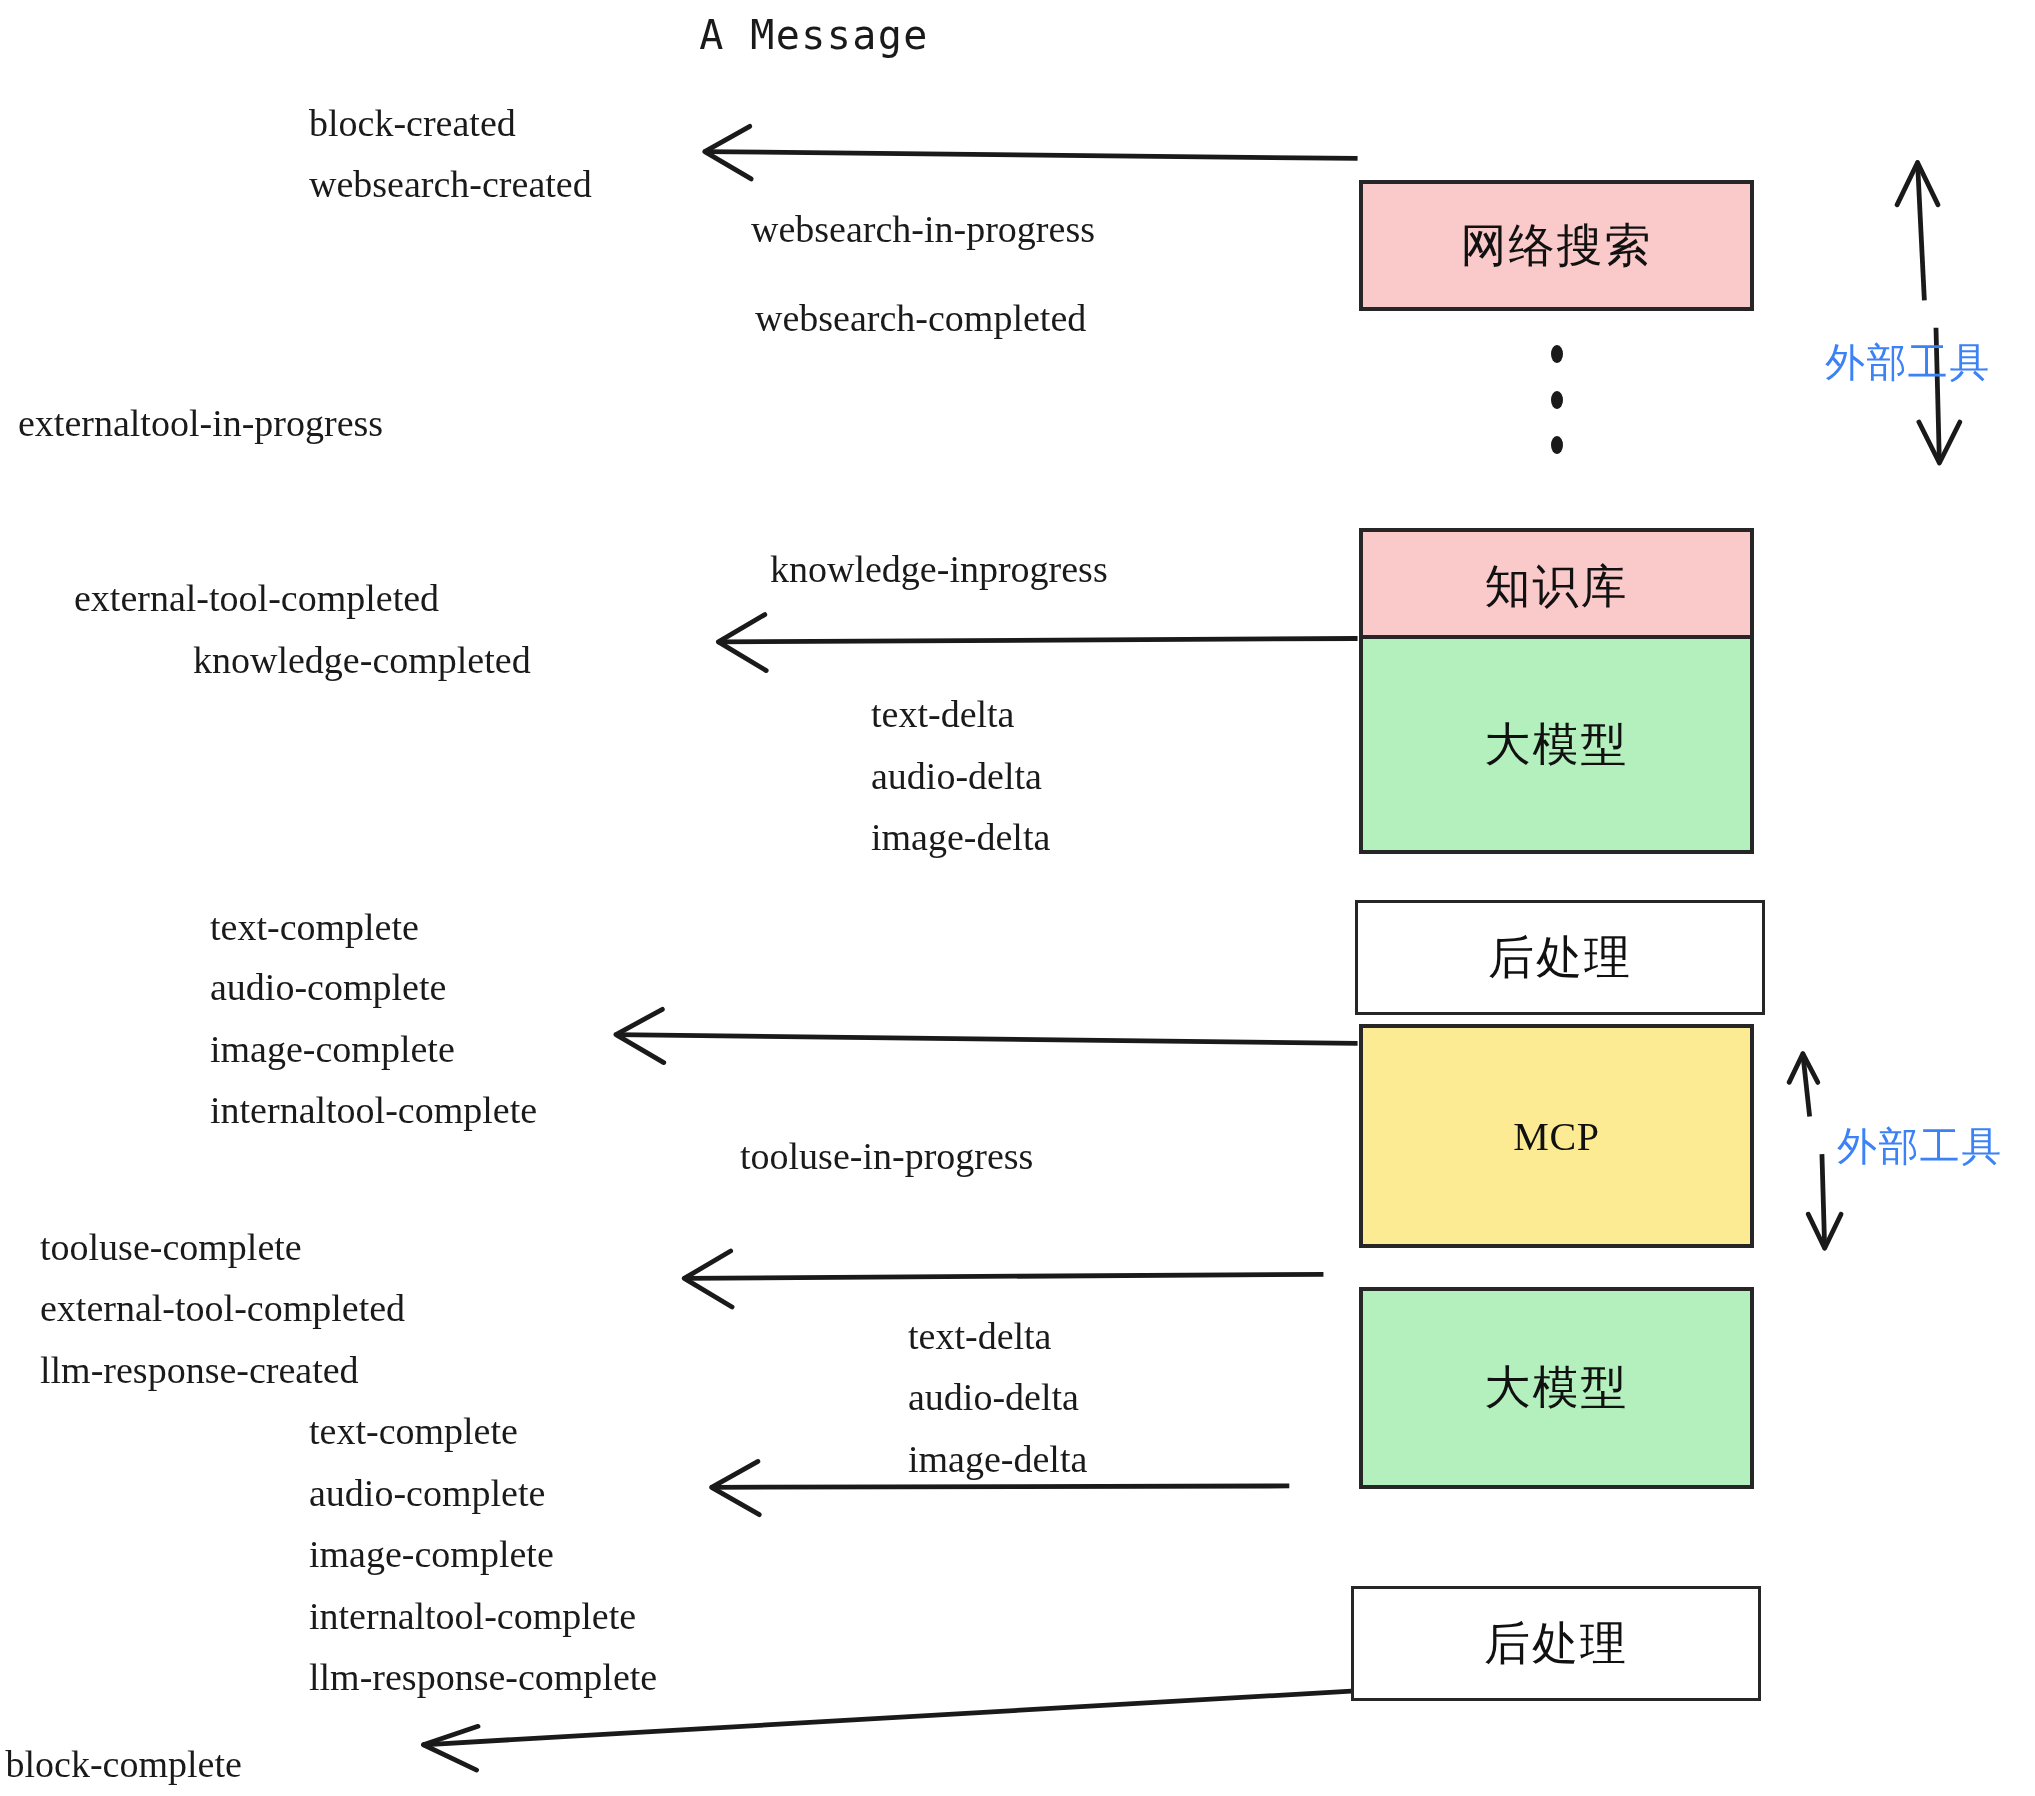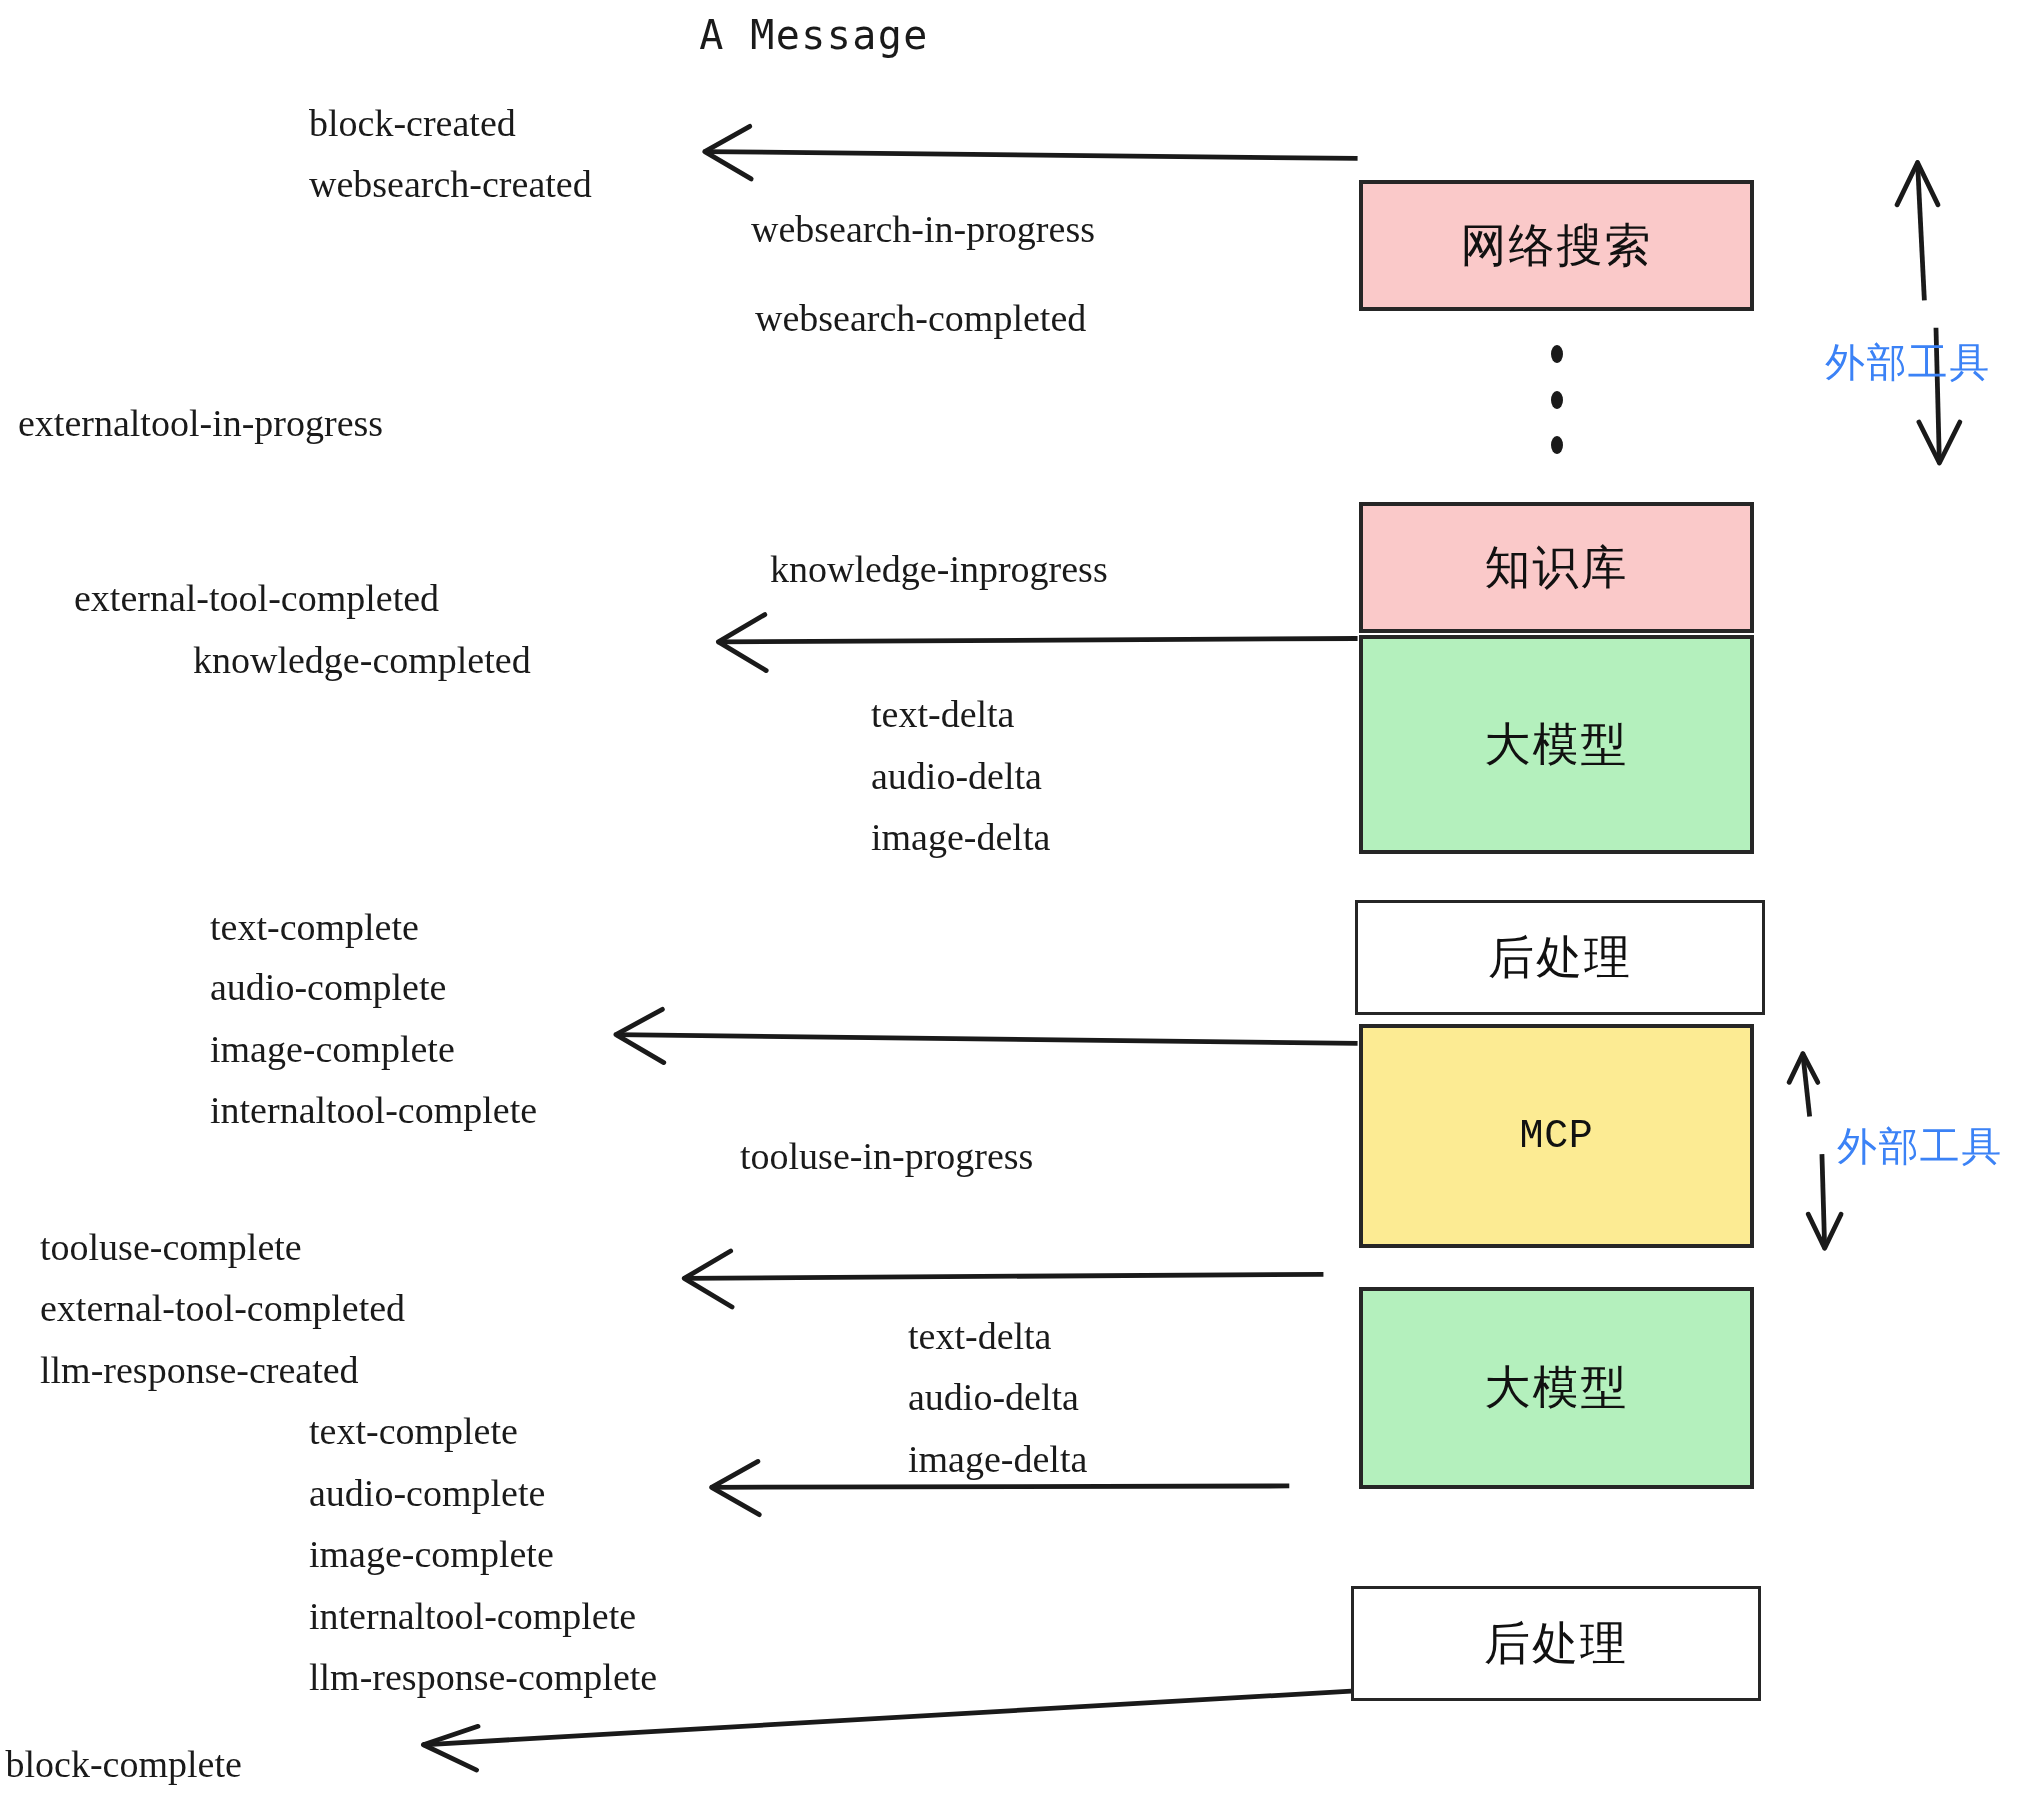--- a/index.html
+++ b/index.html
@@ -49,21 +49,21 @@
     border: 4.1px solid #262626;
     display: flex;
     align-items: center;
     justify-content: center;
     font-family: "DejaVu Sans", sans-serif;
     font-size: 46px;
     color: #111111;
     letter-spacing: 2px;
   }
   .node.mcp-node {
-    font-family: Liberation Mono, monospace;
+    font-family: Liberation Serif, serif;
     font-size: 40px;
     letter-spacing: 0.7px;
   }
   
   .side-label {
     position: absolute;
     font-family: "DejaVu Sans", sans-serif;
     font-size: 40px;
     color: #3b82f6;
     letter-spacing: 1.4px;
@@ -156,21 +156,21 @@
   <div class="node" style="left:1359px; top:180px; width:395px; height:131px; background:#fac9c9;">
     <span>网络搜索</span>
   </div>
 
   <div class="vdots" style="left:1549px; top:345px; width:16.4px; height:109px;">
     <i></i>
       <i></i>
       <i></i>
   </div>
 
-  <div class="node" style="left:1359px; top:502px; width:395px; height:131px; background:#fac9c9;">
+  <div class="node" style="left:1359px; top:528px; width:395px; height:117px; background:#fac9c9;">
     <span>知识库</span>
   </div>
 
   <div class="node" style="left:1359px; top:635px; width:395px; height:219px; background:#b4f0bd;">
     <span>大模型</span>
   </div>
 
   <div class="node" style="left:1355px; top:900px; width:410px; height:115px; background:#ffffff; border-width:3.4px;">
     <span>后处理</span>
   </div>

